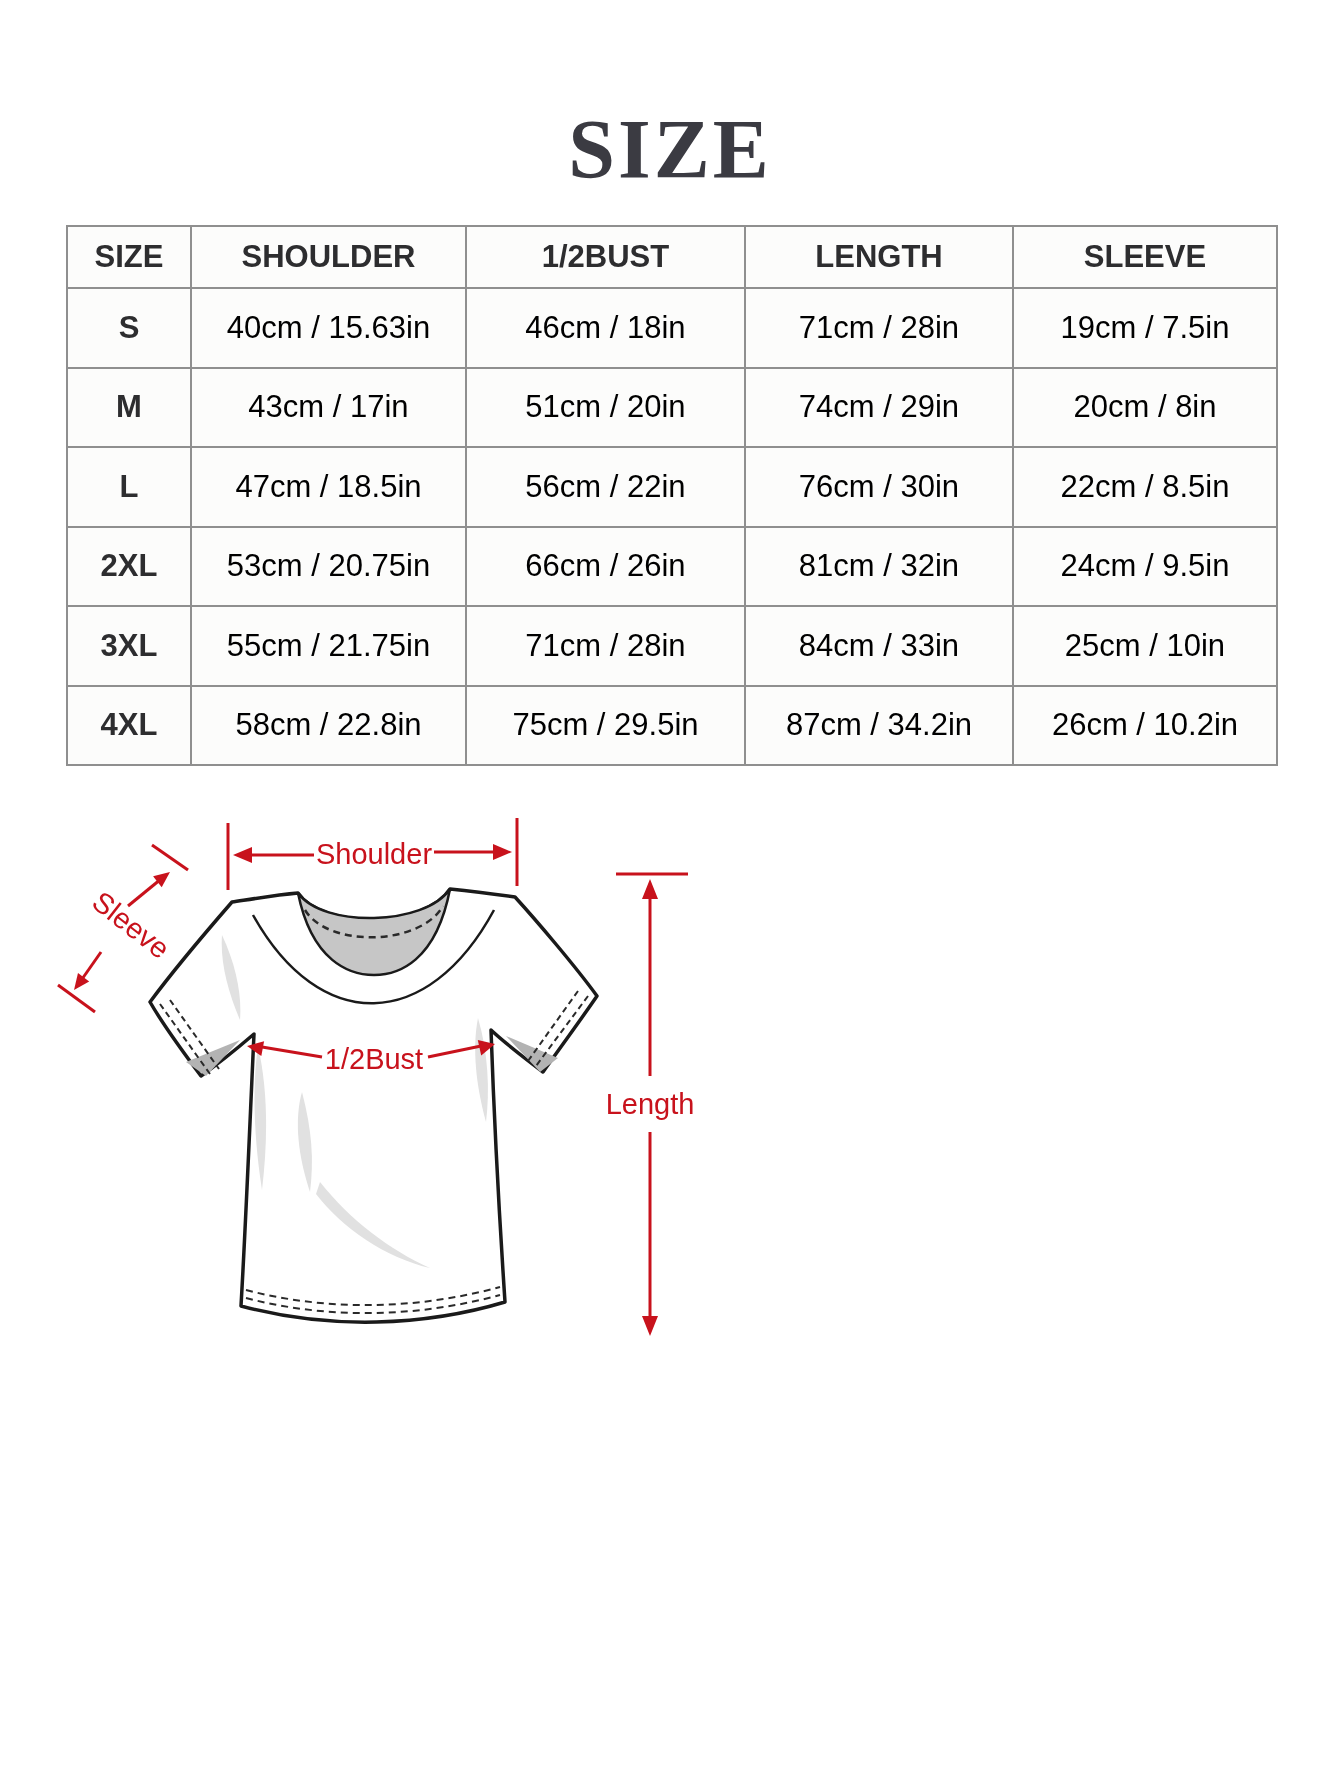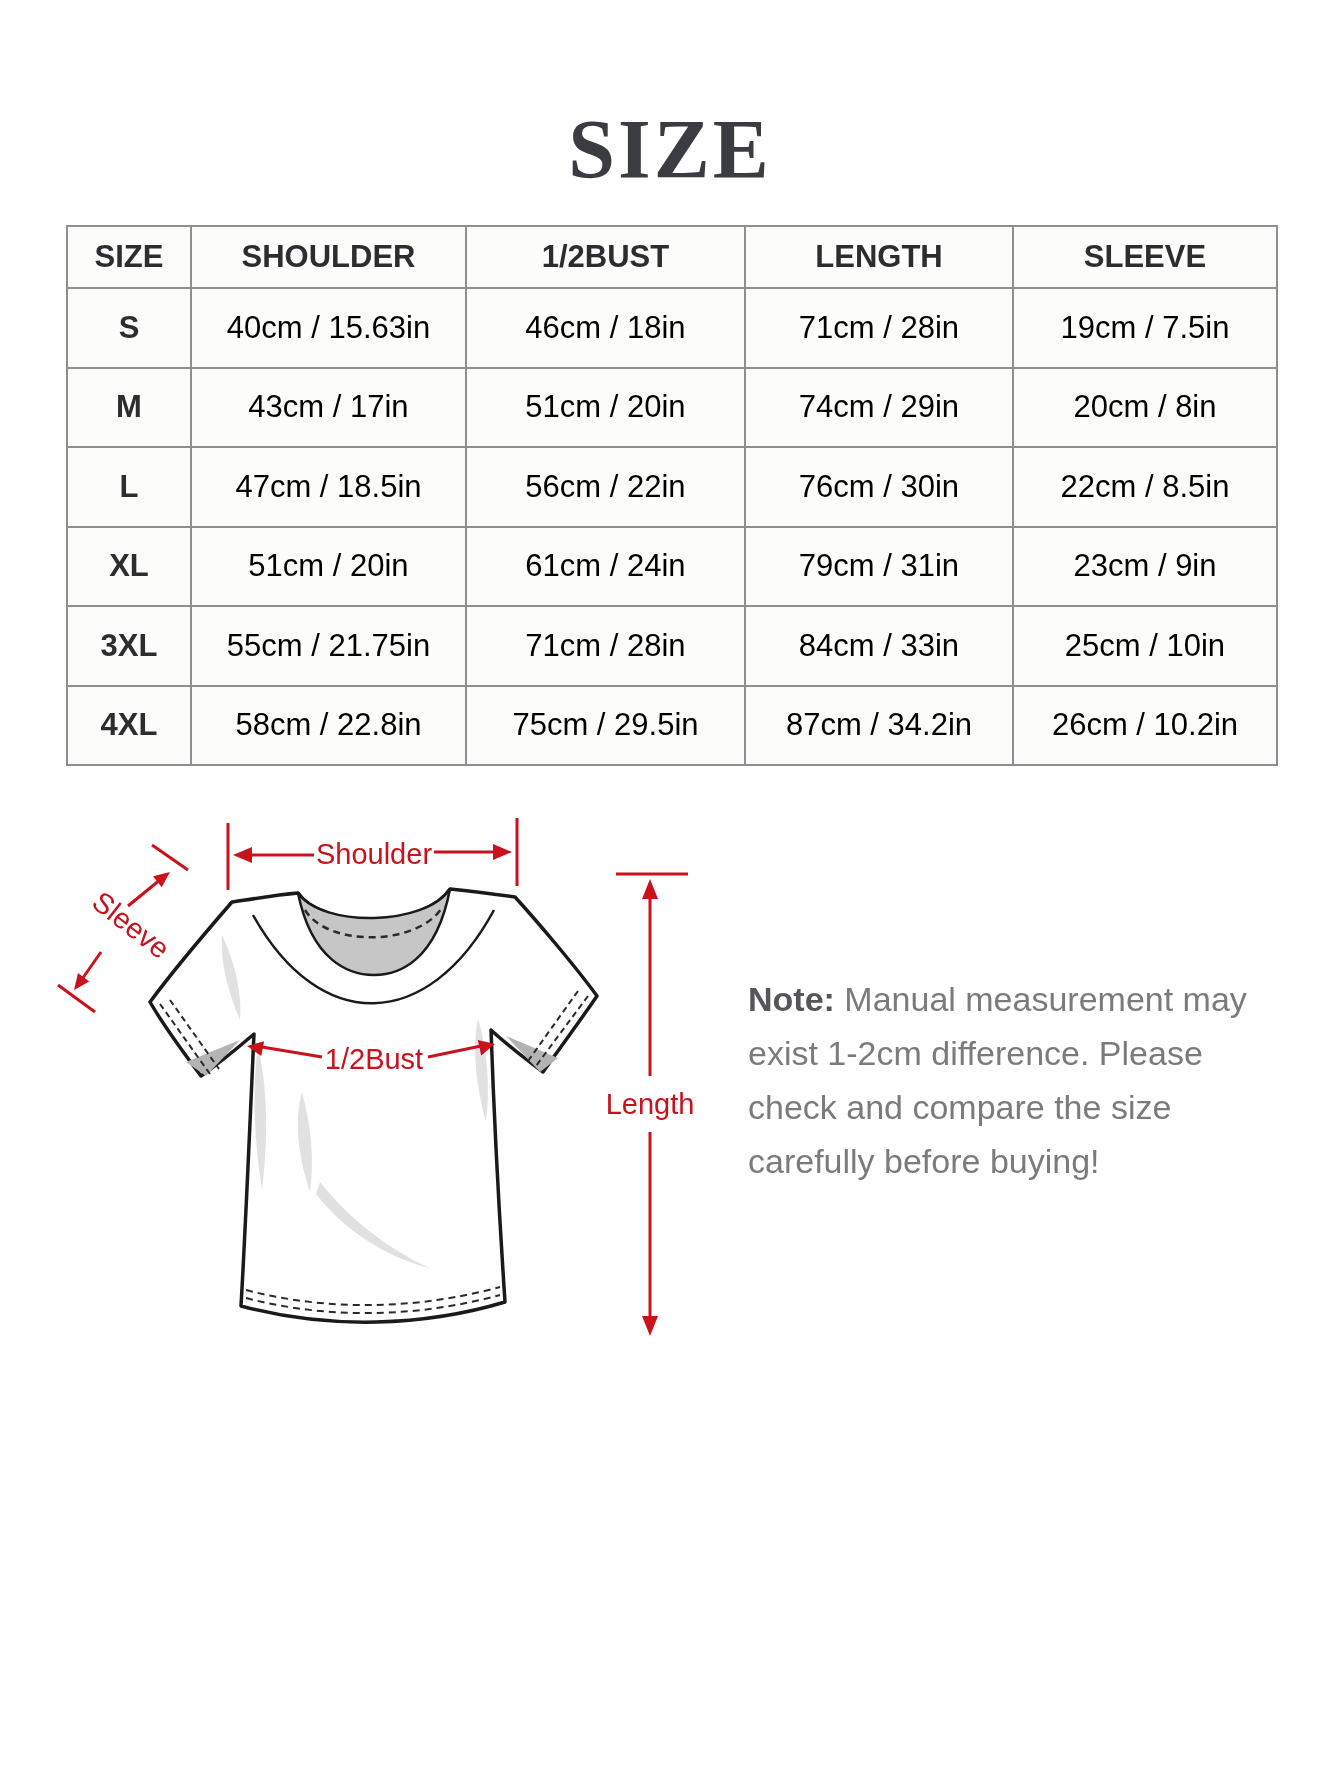--- a/index.html
+++ b/index.html
@@ -69,25 +69,25 @@
         <td>20cm / 8in</td>
       </tr>
       <tr>
         <td class="sizecol">L</td>
         <td>47cm / 18.5in</td>
         <td>56cm / 22in</td>
         <td>76cm / 30in</td>
         <td>22cm / 8.5in</td>
       </tr>
       <tr>
-        <td class="sizecol">XL</td>
-        <td>51cm / 20in</td>
-        <td>61cm / 24in</td>
-        <td>79cm / 31in</td>
-        <td>23cm / 9in</td>
+        <td class="sizecol">2XL</td>
+        <td>53cm / 20.75in</td>
+        <td>66cm / 26in</td>
+        <td>81cm / 32in</td>
+        <td>24cm / 9.5in</td>
       </tr>
       <tr>
         <td class="sizecol">3XL</td>
         <td>55cm / 21.75in</td>
         <td>71cm / 28in</td>
         <td>84cm / 33in</td>
         <td>25cm / 10in</td>
       </tr>
       <tr>
         <td class="sizecol">4XL</td>
@@ -178,20 +178,14 @@
         <polygon points="650,1336 642,1316 658,1316" stroke="none"></polygon>
       </g>
     </g>
   </svg>
 
   <div class="diagram-label label-shoulder">Shoulder</div>
   <div class="diagram-label label-sleeve">Sleeve</div>
   <div class="diagram-label label-bust">1/2Bust</div>
   <div class="diagram-label label-length">Length</div>
 
-  <div class="note">
-    <div><b>Note:</b><span> Manual measurement may</span></div>
-    <div>exist 1-2cm difference. Please</div>
-    <div>check and compare the size</div>
-    <div>carefully before buying!</div>
-  </div>
 
 </div>
 
 </body></html>

